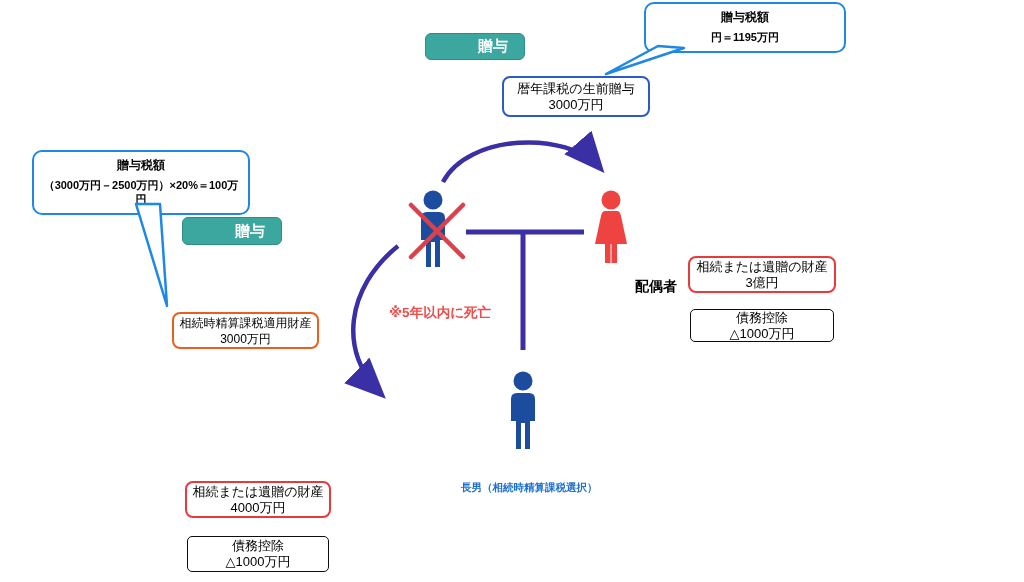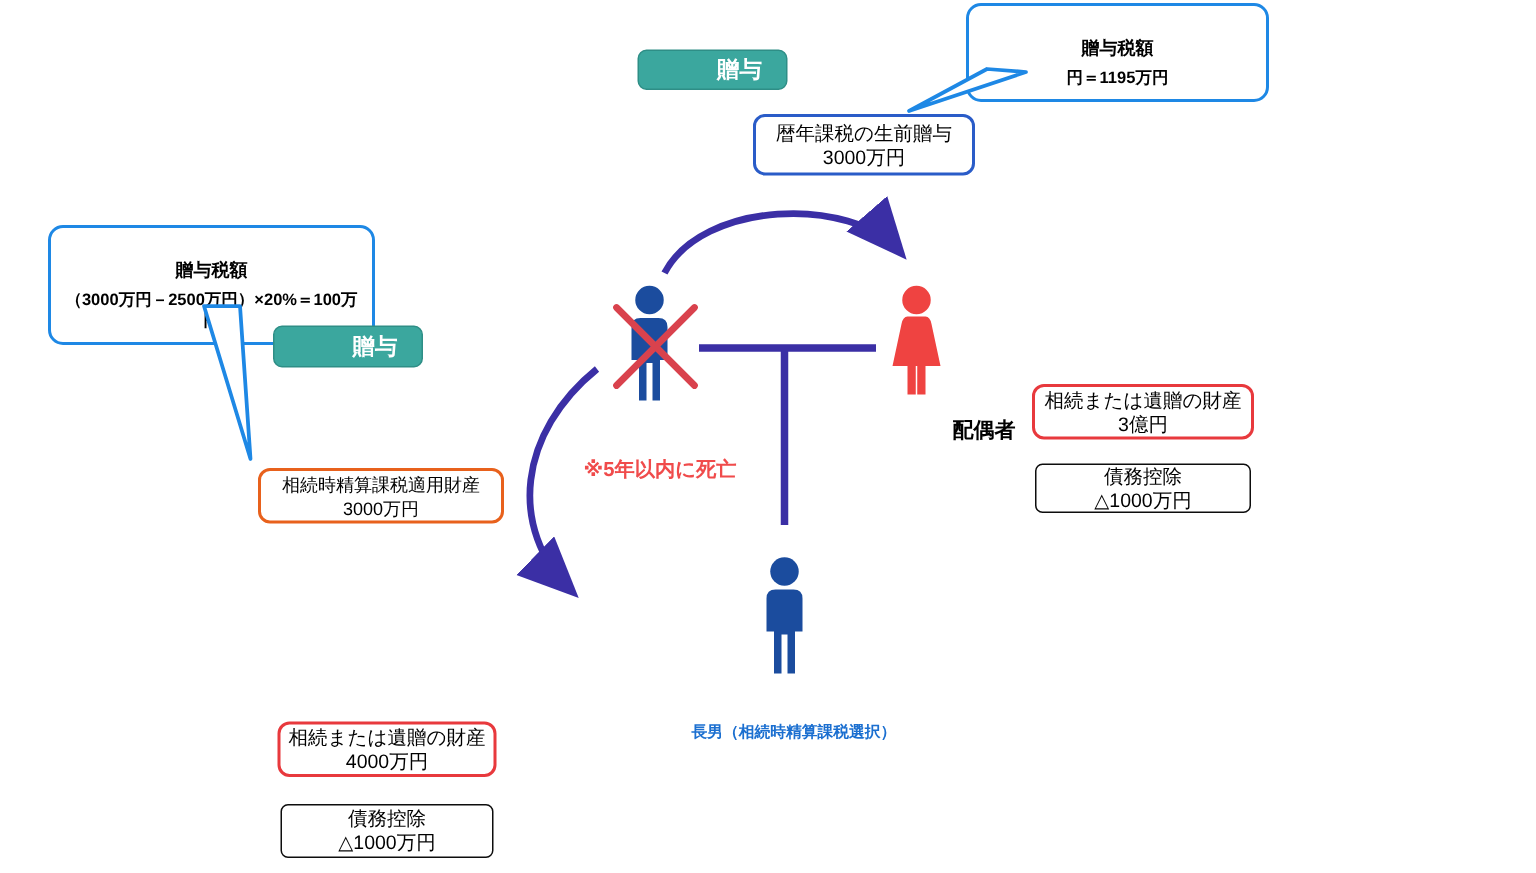--- a/index.html
+++ b/index.html
@@ -4,21 +4,21 @@
 <style>
   html,body{margin:0;padding:0;background:#fff;}
   #stage{
     position:relative;width:1024px;height:582px;background:#ffffff;overflow:hidden;
     font-family:"Liberation Sans","DejaVu Sans",sans-serif;color:#000;
   }
   .abs{position:absolute;box-sizing:border-box;}
   
   .callout{
     background:#fff;border:2.5px solid #1e88e5;border-radius:10px;
-    text-align:center;padding:20px 6px 7px 6px;z-index:2;
+    text-align:center;padding:5px 6px 7px 6px;z-index:2;
   }
   .callout .c-title{display:block;font-size:12px;font-weight:bold;margin-bottom:4px;}
   .callout .c-line{display:block;font-size:11px;font-weight:bold;line-height:14px;}
   
   .teal-btn{
     background:#3ba79e;border:1.5px solid #2e8e86;border-radius:6px;color:#fff;
     font-size:15px;font-weight:bold;display:flex;align-items:center;justify-content:center;
     z-index:2;
     padding-left:36px;
   }
@@ -60,21 +60,21 @@
   </div>
   <div class="teal-btn abs" style="left:182px;top:217px;width:100px;height:28px;">
     <span>贈与</span>
   </div>
 
   <div class="box blue-border abs" style="left:502px;top:76px;width:148px;height:41px;">
     <span>暦年課税の生前贈与</span>
     <span>3000万円</span>
   </div>
 
-  <div class="box orange-border abs" style="left:172px;top:312px;width:164px;height:37px;">
+  <div class="box orange-border abs" style="left:172px;top:312px;width:147px;height:37px;">
     <span>相続時精算課税適用財産</span>
     <span>3000万円</span>
   </div>
 
   <div class="box red-border abs" style="left:688px;top:256px;width:148px;height:37px;">
     <span>相続または遺贈の財産</span>
     <span>3億円</span>
   </div>
 
   <div class="box black-border abs" style="left:690px;top:309px;width:144px;height:33px;">

